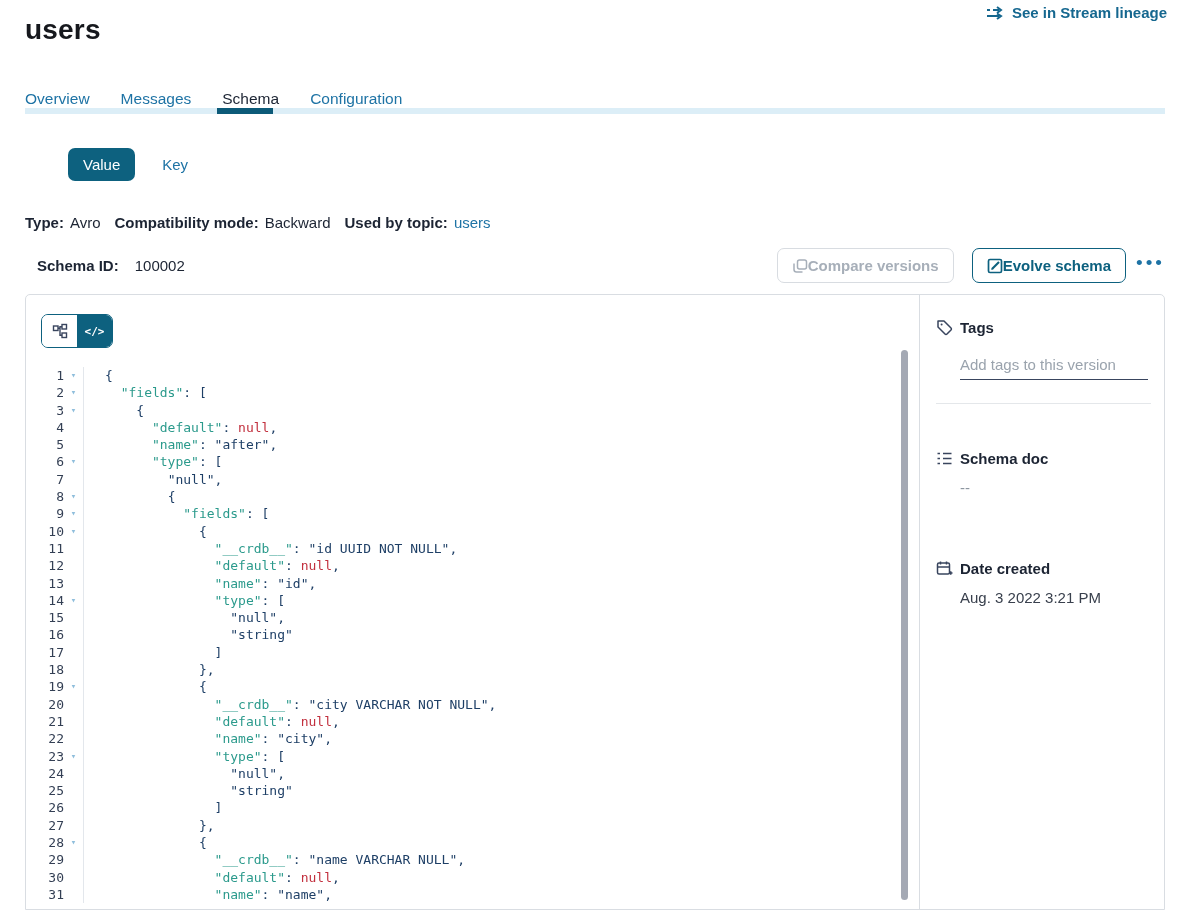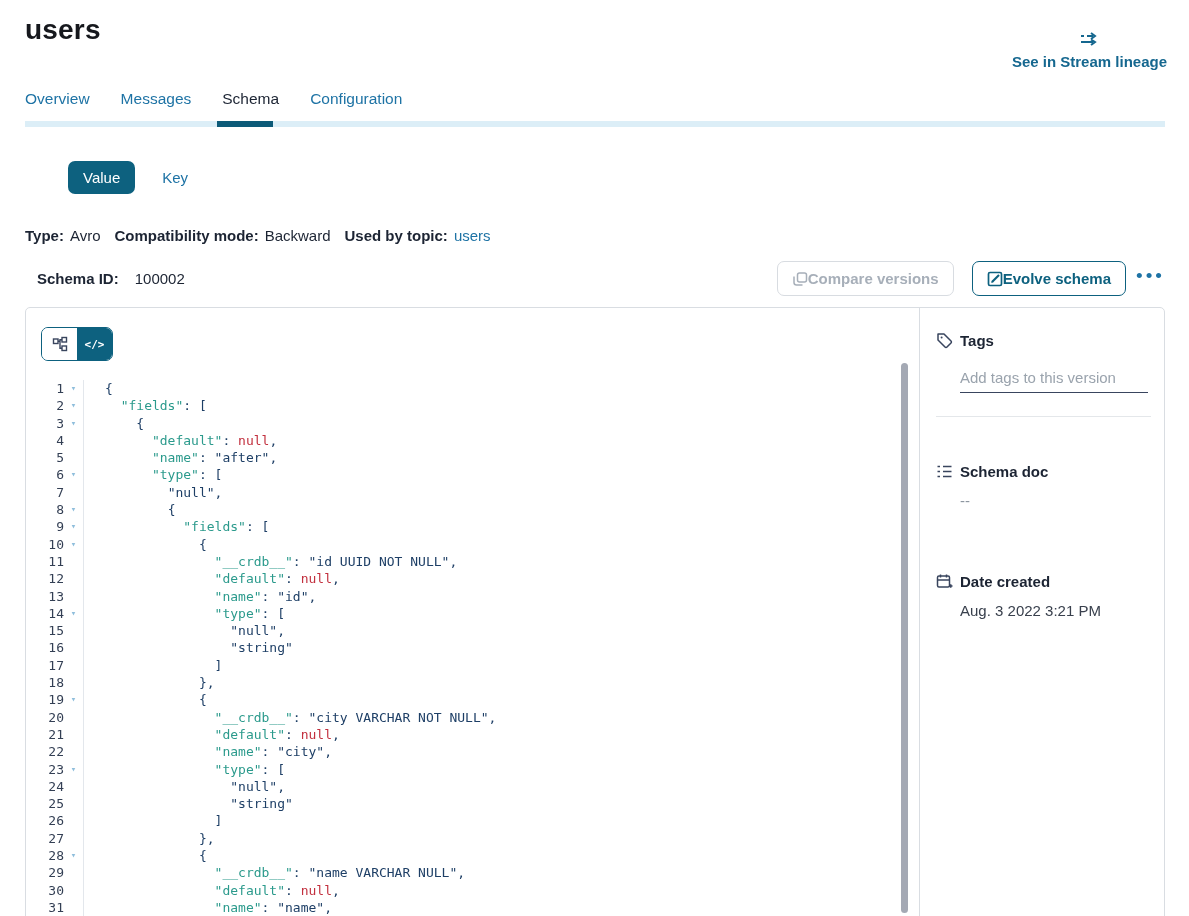--- a/index.html
+++ b/index.html
@@ -3,27 +3,27 @@
 <meta charset="utf-8">
 <style>
   * { box-sizing: border-box; margin: 0; padding: 0; }
   html,body { background:#fff; }
   body { font-family: "Liberation Sans", sans-serif; color:#1C2433; }
   .page { position:relative; width:1189px; height:916px; overflow:hidden; background:#fff; }
 
   
   .top { padding:14px 25px 0 25px; position:relative; }
   .page-title { font-size:28px; font-weight:700; color:#16181D; letter-spacing:.2px; }
-  .lineage-link { position:absolute; top:32px; right:22px; display:flex; align-items:center; gap:7px;
-    color:#15678F; font-size:15px; font-weight:700; cursor:pointer; text-decoration:none;flex-direction:column; }
+  .lineage-link { position:absolute; top:4px; right:22px; display:flex; align-items:center; gap:7px;
+    color:#15678F; font-size:15px; font-weight:700; cursor:pointer; text-decoration:none; }
 
   
   .tabs-wrap { margin-top:44px; position:relative; }
   .tabs { padding:0 25px; display:flex; gap:31px; }
-  .tab { font-size:15.5px; color:#1E73A5; padding-bottom:13px; cursor:pointer;text-align:right; }
+  .tab { font-size:15.5px; color:#1E73A5; padding-bottom:0; cursor:pointer;text-align:right; }
   .tab.active { color:#1C2433; font-weight:500; }
   .tab-underline { position:relative; margin:0 24px 0 25px; height:6px; background:#DCEEF7; }
   .tab-active-indicator { position:absolute; left:192px; top:0; width:56px; height:6px; background:#0C5A78; }
 
   
   .vk-row { margin:34px 25px 0; display:flex; align-items:center;padding-left:43px; }
   .value-btn { background:#0D617F; color:#fff; font-size:15px; border:none; border-radius:7px;
     padding:8px 15px; cursor:pointer; font-family:inherit; }
   .key-link { color:#1E73A5; font-size:15px; margin-left:27px; cursor:pointer; text-decoration:none; }
 

